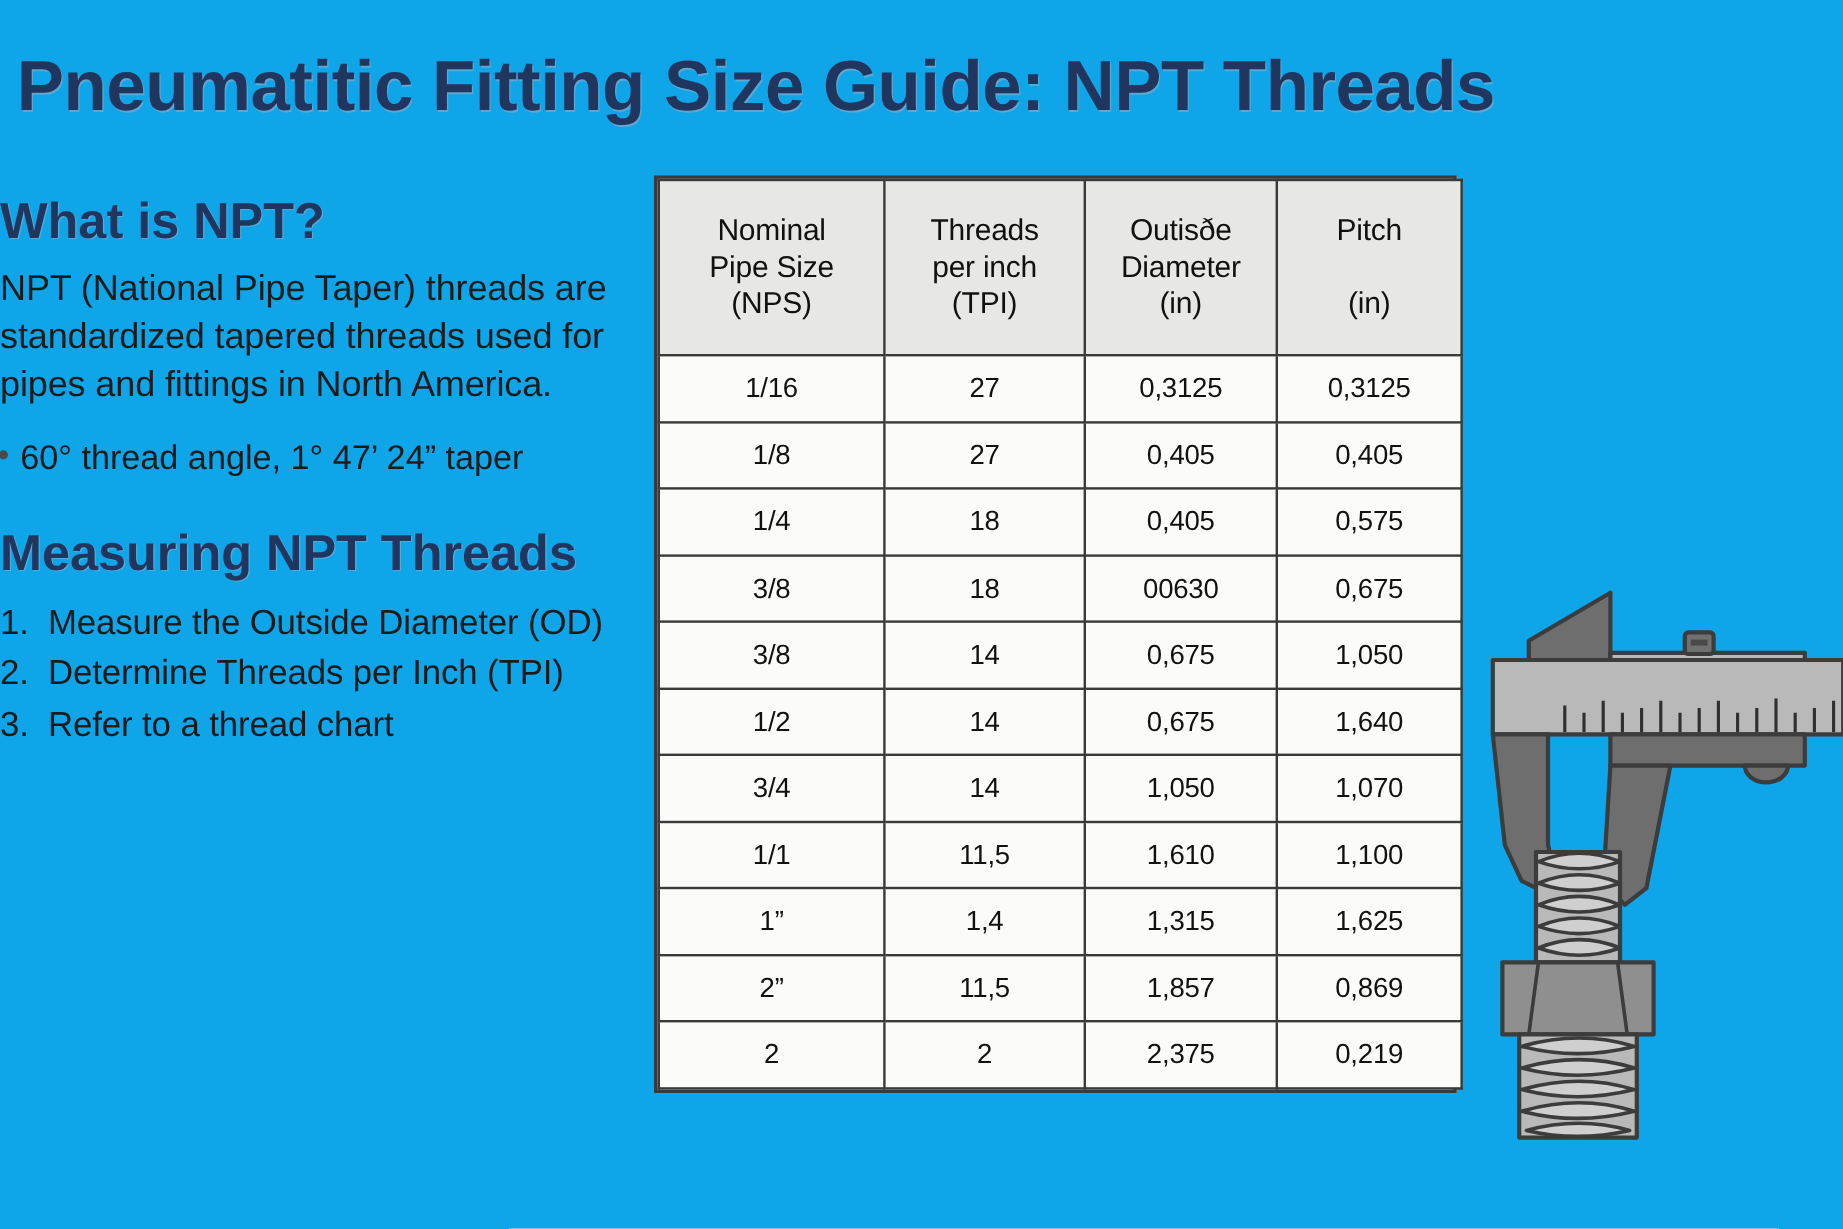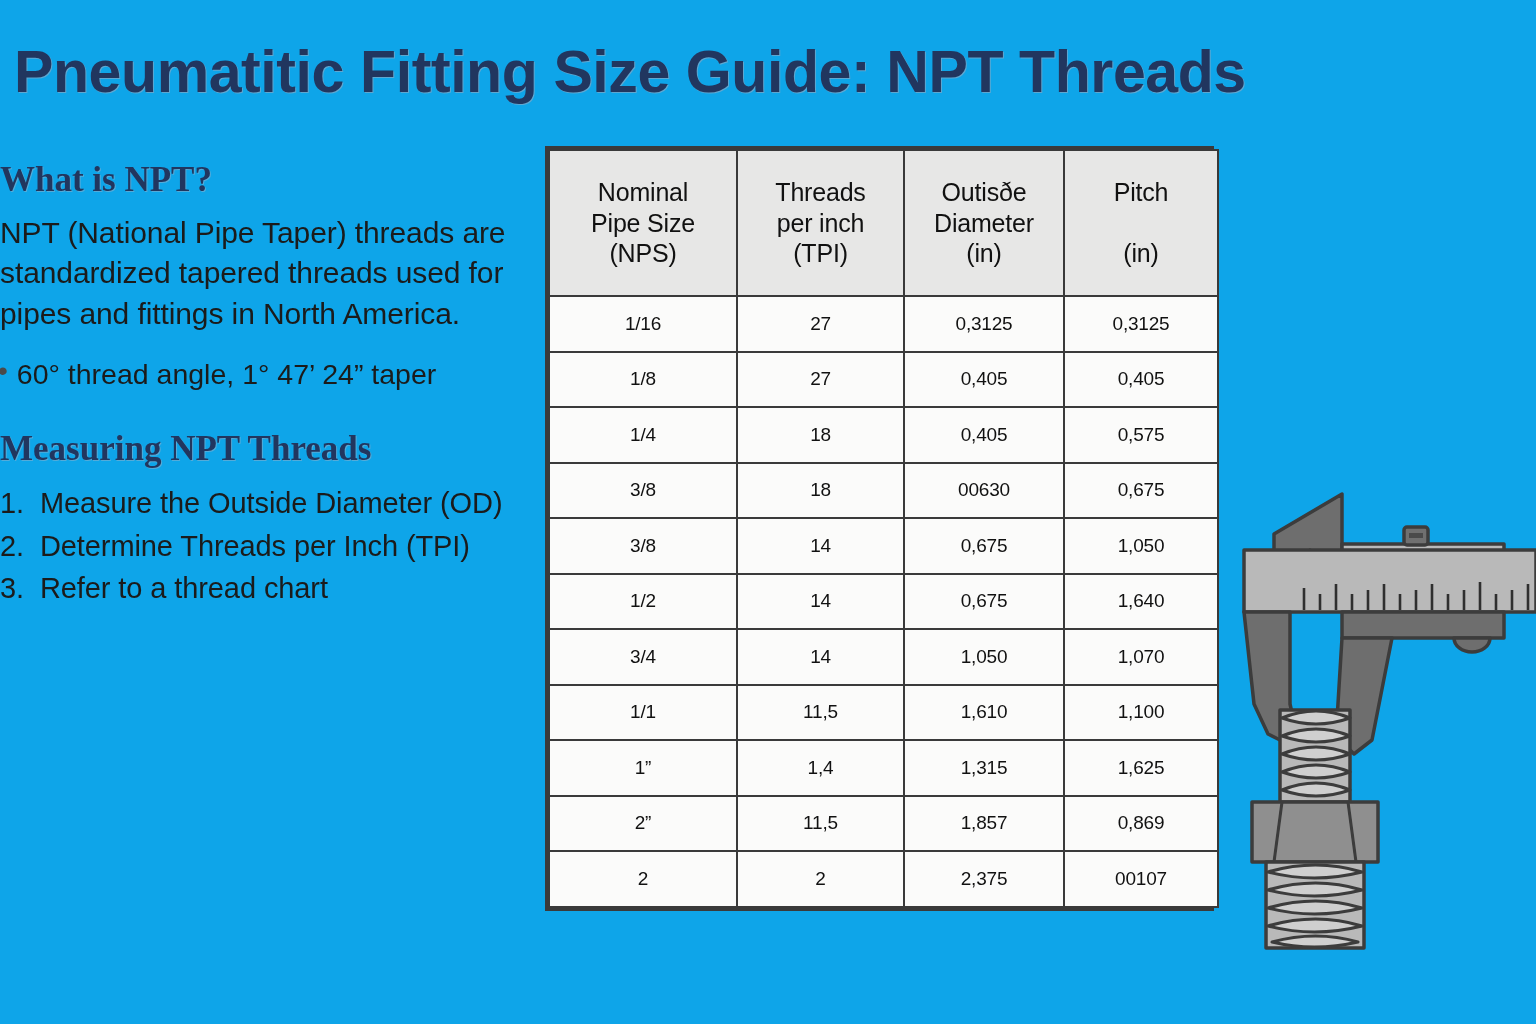--- a/index.html
+++ b/index.html
@@ -33,26 +33,25 @@
   }
 
   
   #left-col {
     position: absolute;
     left: 0px;
     top: 160px;
     width: 545px;
   }
   .sec-head {
-    font-size: 35px;
+    font-size: 42px;
     font-weight: bold;
     color: #21365f;
     line-height: 1.12;
     text-shadow: 1px 1px 0 rgba(170,180,198,0.45);
-    font-family: Liberation Serif, serif;
   }
   .body-par {
     font-size: 30px;
     color: #1b1b1b;
     line-height: 1.34;
     margin-top: 14px;
     letter-spacing: -0.1px;
   }
   .bullet-row {
     font-size: 28.5px;
@@ -105,21 +104,21 @@
   }
   table {
     border-collapse: collapse;
     width: 100%;
     table-layout: fixed;
   }
   th, td {
     border: 2px solid #3a3a3a;
     text-align: center;
     color: #111111;
-    font-size: 19px;
+    font-size: 23px;
     padding: 0;
   }
   thead th {
     background: #e7e7e6;
     font-weight: normal;
     height: 144px;
     vertical-align: middle;
     line-height: 1.23;
     font-size: 25px;
     letter-spacing: -0.2px;
@@ -272,21 +271,21 @@
         <tr>
           <td>2”</td>
           <td>11,5</td>
           <td>1,857</td>
           <td>0,869</td>
         </tr>
         <tr>
           <td>2</td>
           <td>2</td>
           <td>2,375</td>
-          <td>00107</td>
+          <td>0,219</td>
         </tr>
       </tbody>
     </table>
   </div>
 
   <div id="illustration">
     <svg viewBox="0 0 304 478" width="304" height="478">
       <g stroke="#3c3c3c" stroke-width="3.5" stroke-linejoin="round">
 
         <path fill="#6e6e6e" d="M42 62 L110 22 L110 98 L78 98 L78 78 L72 96 L42 96 Z"></path>

